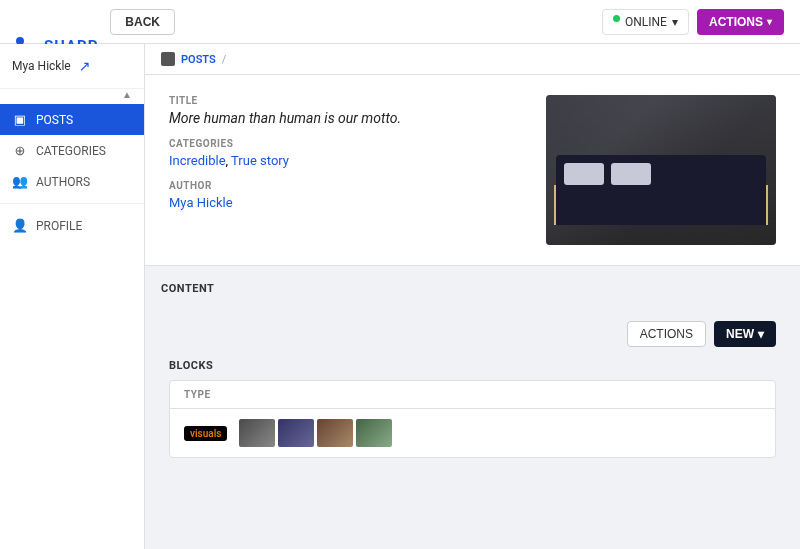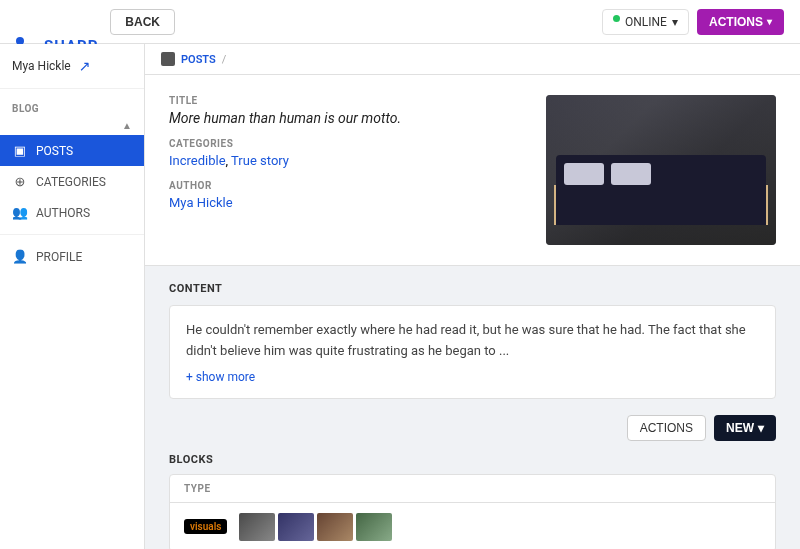--- a/index.html
+++ b/index.html
@@ -177,21 +177,21 @@
       width: 4px; height: 40px;
       background: #d4b483;
       bottom: 20px;
     }
     .lamp-left { left: 8px; }
     .lamp-right { right: 8px; }
 
     
     .content-section {
       background: #f0f2f5;
-      padding: 16px 24px;
+      padding: 16px 16px;
     }
     .section-label {
       font-size: 11px;
       font-weight: 700;
       color: #333;
       text-transform: uppercase;
       letter-spacing: 0.5px;
       margin-bottom: 10px;
     }
     .content-box {
@@ -310,23 +310,20 @@
 </div>
 
 <div class="body-area">
 
   <div class="sidebar">
     <div class="sidebar-user">
       <span>Mya Hickle</span>
       <span class="sidebar-user-icon">↗</span>
     </div>
 
-    <div class="sidebar-section-label">
-      <span>BLOG</span>
-    </div>
     <div style="display:flex;align-items:center;justify-content:flex-end;padding:0 12px 4px;">
       <span style="font-size:10px;color:#888;">▲</span>
     </div>
 
     <div class="sidebar-item active">
       <span class="sidebar-icon">▣</span>
       <span>POSTS</span>
     </div>
     <div class="sidebar-item">
       <span class="sidebar-icon">⊕</span>
@@ -374,24 +371,20 @@
         <div class="lamp-right"></div>
         <div class="bed-shape">
           <div class="pillow pillow1"></div>
           <div class="pillow pillow2"></div>
         </div>
       </div>
     </div>
 
     <div class="content-section">
       <div class="section-label">CONTENT</div>
-      <div class="content-box">
-        <p class="content-text">He couldn't remember exactly where he had read it, but he was sure that he had. The fact that she didn't believe him was quite frustrating as he began to ...</p>
-        <span class="show-more">+ show more</span>
-      </div>
     </div>
 
     <div class="blocks-section">
       <div class="blocks-toolbar">
         <button class="reorder-btn">ACTIONS</button>
         <button class="new-btn">
           <span>NEW</span>
           <span>▾</span>
         </button>
       </div>

